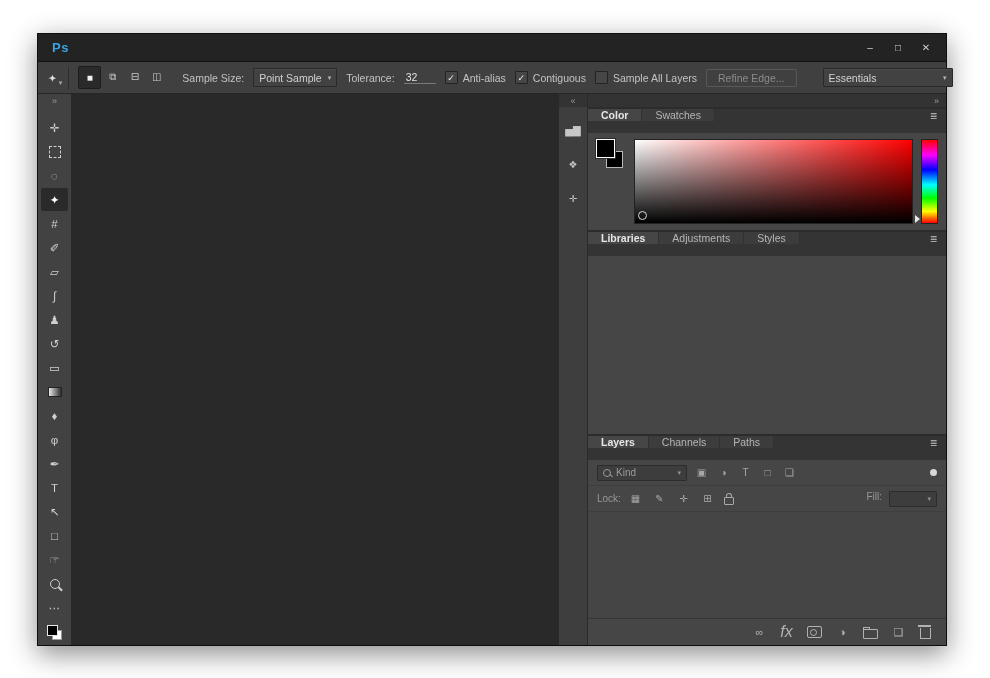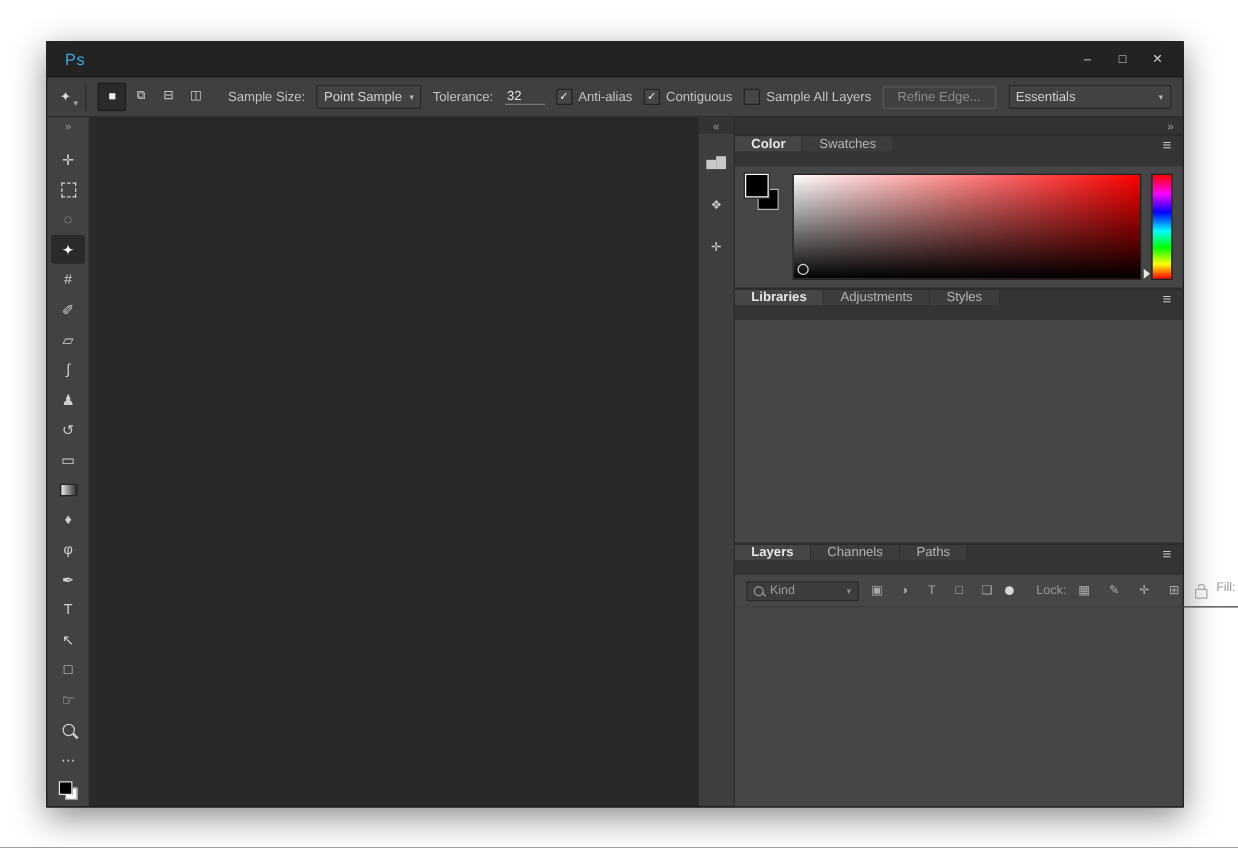--- a/index.html
+++ b/index.html
@@ -4,21 +4,21 @@
 <style>
   html,body{margin:0;padding:0}
   body{width:990px;height:678px;background:#ffffff;overflow:hidden;
        font-family:"Liberation Sans","DejaVu Sans",sans-serif;-webkit-font-smoothing:antialiased}
   .window{position:absolute;left:37px;top:33px;width:910px;height:613px;background:#404040;
           border:1px solid #0e0e0e;box-shadow:0 8px 26px rgba(0,0,0,.45);display:flex;flex-direction:column;box-sizing:border-box}
 
   
   .titlebar{height:27px;background:#232323;border-bottom:1px solid #141414;display:flex;align-items:center;
             padding:0 6px;flex:none;color:#d4d4d4;font-size:11px}
-  .pslogo{color:#3aa3e0;font-size:13px;font-weight:normal;padding:0 10px 0 8px;letter-spacing:.5px}
+  .pslogo{color:#3aa3e0;font-size:13px;font-weight:bold;padding:0 10px 0 8px;letter-spacing:.5px}
   .menus{display:flex;align-items:center;height:100%}
   .menu{padding:0 9px;height:100%;display:flex;align-items:center;cursor:default}
   .wincontrols{margin-left:auto;display:flex;align-items:center}
   .winbtn{width:28px;height:22px;display:flex;align-items:center;justify-content:center;color:#cfcfcf;font-size:10px}
 
   
   .optionsbar{height:31px;background:#404040;border-bottom:1px solid #262626;display:flex;align-items:center;
               padding:0 10px;gap:9px;flex:none;font-size:10.5px;color:#c3c3c3;white-space:nowrap}
   .toolchip{display:flex;align-items:flex-end;gap:2px;color:#e0e0e0;padding-right:6px;border-right:1px solid #2e2e2e;height:22px;align-items:center}
   .toolchip .chev{font-size:7px;color:#aaa;align-self:flex-end;padding-bottom:2px}
@@ -28,21 +28,21 @@
   .dropdown{background:#424242;border:1px solid #292929;border-radius:1px;height:17px;display:flex;align-items:center;
             padding:0 5px;gap:6px;color:#d2d2d2;box-shadow:inset 0 1px 0 rgba(255,255,255,.05)}
   .dropdown .chev{margin-left:auto;font-size:7px;color:#b5b5b5}
   .dd-sample{width:108px}
   .dd-workspace{width:118px}
   .tolval{display:inline-block;min-width:28px;text-align:left;color:#e2e2e2;border-bottom:1px solid #7a7a7a;padding:0 2px}
   .cbwrap{display:flex;align-items:center;gap:5px}
   .cb{width:11px;height:11px;background:#464646;border:1px solid #232323;border-radius:1px;display:inline-flex;
       align-items:center;justify-content:center;font-size:9px;color:#f0f0f0}
   .cb.checked::after{content:"✓"}
-  .rightops{margin-left:auto;display:flex;align-items:center;gap:10px}
+  .rightops{margin-left:auto;display:flex;align-items:center;gap:26px}
   .btn-disabled{border:1px solid #585858;border-radius:2px;color:#8b8b8b;padding:2px 11px;background:transparent;font-size:10.5px}
 
   
   .main{flex:1;display:flex;min-height:0}
 
   
   .toolscol{width:33px;flex:none;background:#424242;border-right:1px solid #2a2a2a;display:flex;flex-direction:column;align-items:center}
   .col-collapse{width:100%;height:13px;font-size:9px;color:#9c9c9c;display:flex;align-items:center;justify-content:center;flex:none}
   .tools{display:flex;flex-direction:column;align-items:center;margin-top:9px}
   .tool{width:27px;height:23px;display:flex;align-items:center;justify-content:center;color:#cfcfcf;font-size:11.5px;
@@ -86,21 +86,21 @@
   .hue{width:15px;flex:none;position:relative;border:1px solid #222;
        background:linear-gradient(180deg,#f00 0%,#f0f 18%,#00f 36%,#0ff 54%,#0f0 70%,#ff0 86%,#f00 100%)}
   .hue-marker{position:absolute;left:-7px;bottom:0;width:0;height:0;border-top:4px solid transparent;
               border-bottom:4px solid transparent;border-left:5px solid #e8e8e8}
 
   
   .g-libraries .pbody{height:178px}
 
   
   .g-layers{flex:1}
-  .g-layers .pbody{flex:1;display:flex;flex-direction:row;min-height:0}
+  .g-layers .pbody{flex:1;display:flex;flex-direction:column;min-height:0}
   .lrow{display:flex;align-items:center;height:25px;padding:0 9px;gap:7px;font-size:10px;color:#979797;
         border-bottom:1px solid #3e3e3e;flex:none}
   .field{background:#3d3d3d;border:1px solid #2c2c2c;border-radius:1px;height:16px;display:flex;align-items:center;
          padding:0 5px;gap:5px;color:#9a9a9a;box-sizing:border-box}
   .field .chev{margin-left:auto;font-size:7px;color:#8f8f8f}
   .f-kind{width:90px}
   .f-blend{width:118px}
   .f-small{width:48px}
   .ic-mag-sm{position:relative;width:6px;height:6px;border:1.2px solid #9a9a9a;border-radius:50%;flex:none}
   .ic-mag-sm::after{content:"";position:absolute;width:4px;height:1.3px;background:#9a9a9a;right:-3px;bottom:-1px;transform:rotate(45deg)}

